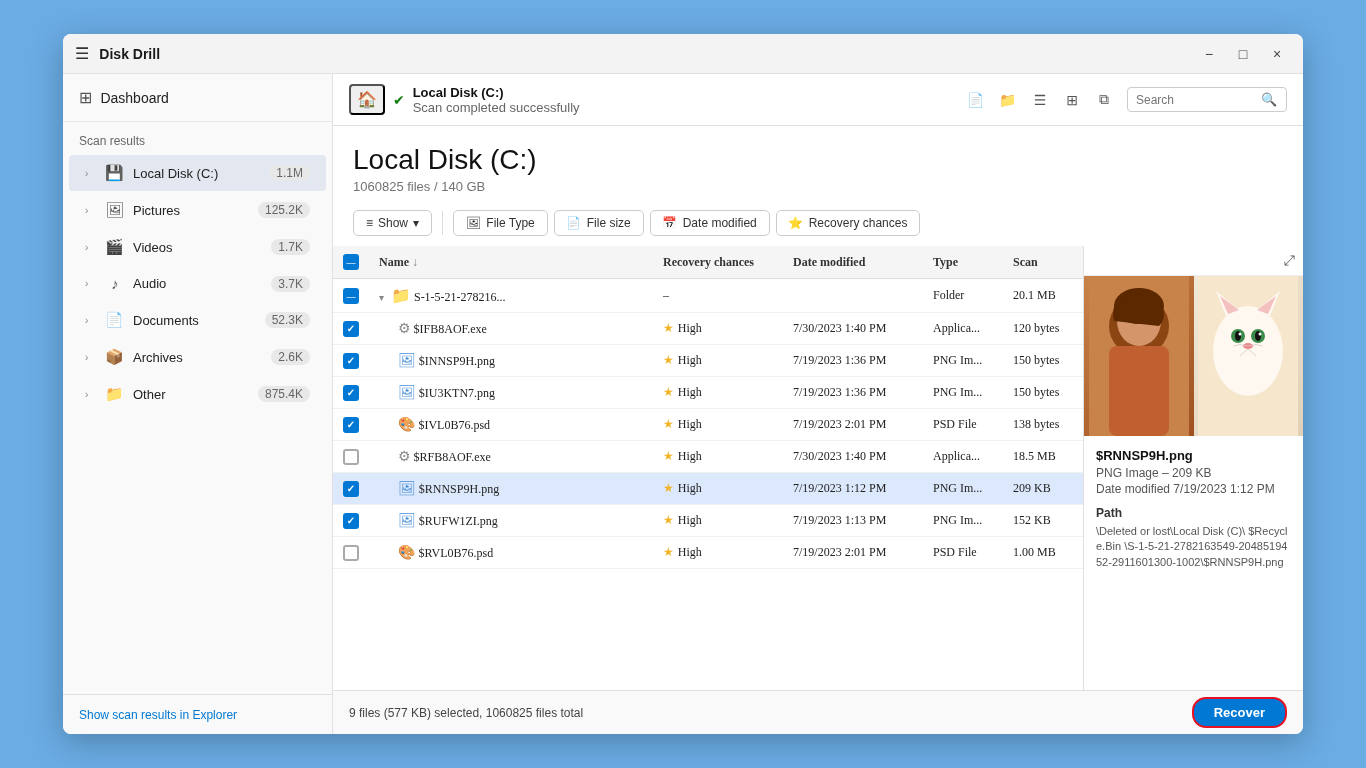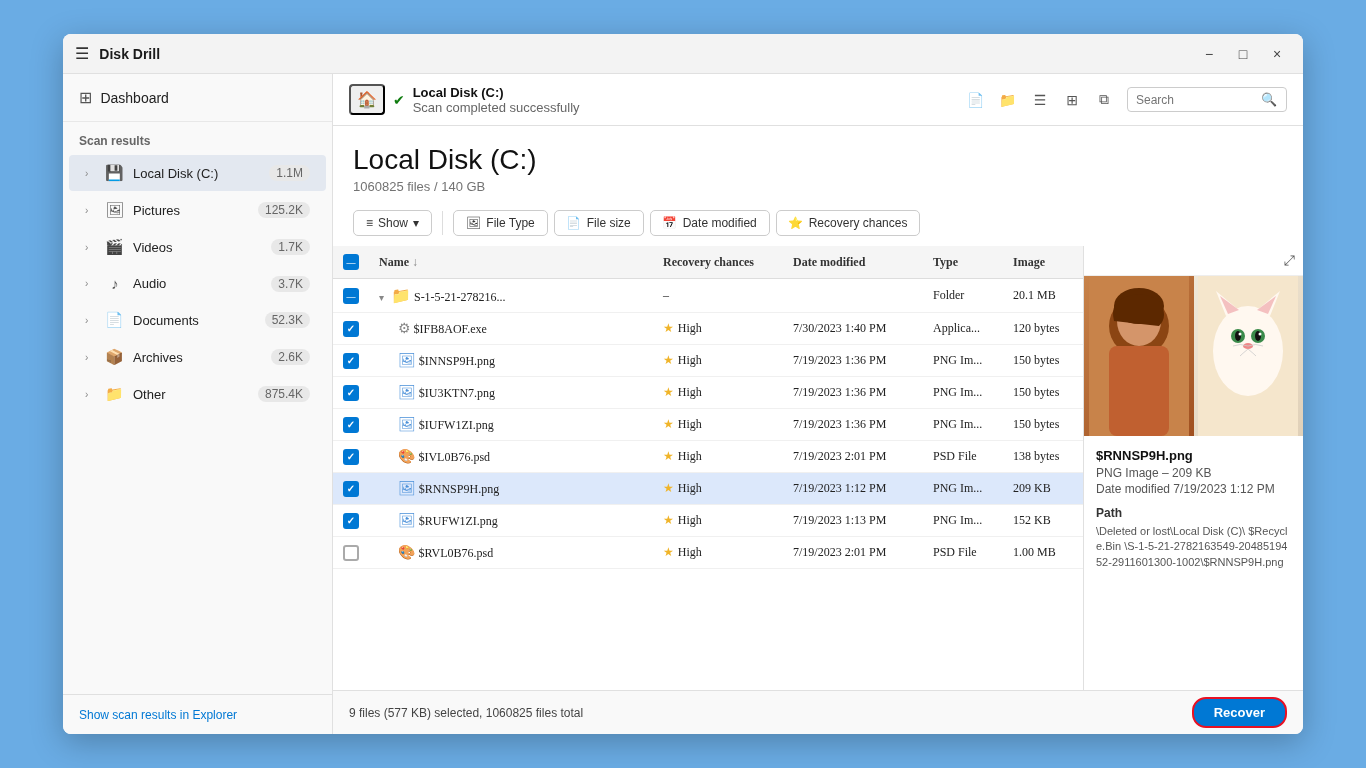--- a/index.html
+++ b/index.html
@@ -84,21 +84,21 @@
       align-items: center;
       padding: 14px 16px;
       gap: 8px;
       cursor: pointer;
       border-bottom: 1px solid #e8e8e8;
     }
     .grid-icon { font-size: 16px; color: #555; }
     .sidebar-dashboard-label { font-size: 14px; font-weight: 500; color: #222; }
     .scan-results-label {
       font-size: 12px;
-      font-weight: 700;
+      font-weight: 400;
       color: #666;
       padding: 12px 16px 6px 16px;
       text-transform: none;
     }
     .sidebar-item {
       display: flex;
       align-items: center;
       padding: 9px 16px;
       cursor: pointer;
       border-radius: 4px;
@@ -530,21 +530,21 @@
                   <div class="checkbox-cell">
                     <div class="cb indeterminate"></div>
                   </div>
                 </th>
                 <th class="col-name">
                   Name <span style="color:#888;">↓</span>
                 </th>
                 <th class="col-recovery">Recovery chances</th>
                 <th class="col-date">Date modified</th>
                 <th class="col-type">Type</th>
-                <th class="col-size">Image</th>
+                <th class="col-size">Scan</th>
               </tr>
             </thead>
             <tbody id="file-table-body">
             <tr>
       <td class="col-check">
         <div class="checkbox-cell">
           <div class="cb indeterminate"></div>
         </div>
       </td>
       <td class="col-name">
@@ -606,43 +606,43 @@
       <td>150 bytes</td>
     </tr>
                 <tr>
       <td class="col-check">
         <div class="checkbox-cell">
           <div class="cb checked"></div>
         </div>
       </td>
       <td class="col-name">
         <span style="display:inline-block;width:16px;"></span>
-        <span style="color:#4a90d9;font-size:14px;">🖼</span>
-        <span>$IUFW1ZI.png</span>
-      </td>
-      <td><span class="star-icon">★</span><span class="recovery-high">High</span></td>
-      <td>7/19/2023 1:36 PM</td>
-      <td>PNG Im...</td>
-      <td>150 bytes</td>
-    </tr>
-                <tr>
-      <td class="col-check">
-        <div class="checkbox-cell">
-          <div class="cb checked"></div>
-        </div>
-      </td>
-      <td class="col-name">
-        <span style="display:inline-block;width:16px;"></span>
         <span style="color:#0a82c8;font-size:14px;">🎨</span>
         <span>$IVL0B76.psd</span>
       </td>
       <td><span class="star-icon">★</span><span class="recovery-high">High</span></td>
       <td>7/19/2023 2:01 PM</td>
       <td>PSD File</td>
       <td>138 bytes</td>
+    </tr>
+                <tr>
+      <td class="col-check">
+        <div class="checkbox-cell">
+          <div class="cb"></div>
+        </div>
+      </td>
+      <td class="col-name">
+        <span style="display:inline-block;width:16px;"></span>
+        <span style="color:#888;font-size:14px;">⚙</span>
+        <span>$RFB8AOF.exe</span>
+      </td>
+      <td><span class="star-icon">★</span><span class="recovery-high">High</span></td>
+      <td>7/30/2023 1:40 PM</td>
+      <td>Applica...</td>
+      <td>18.5 MB</td>
     </tr>
                 <tr class="selected">
       <td class="col-check">
         <div class="checkbox-cell">
           <div class="cb checked"></div>
         </div>
       </td>
       <td class="col-name">
         <span style="display:inline-block;width:16px;"></span>
         <span style="color:#4a90d9;font-size:14px;">🖼</span>

